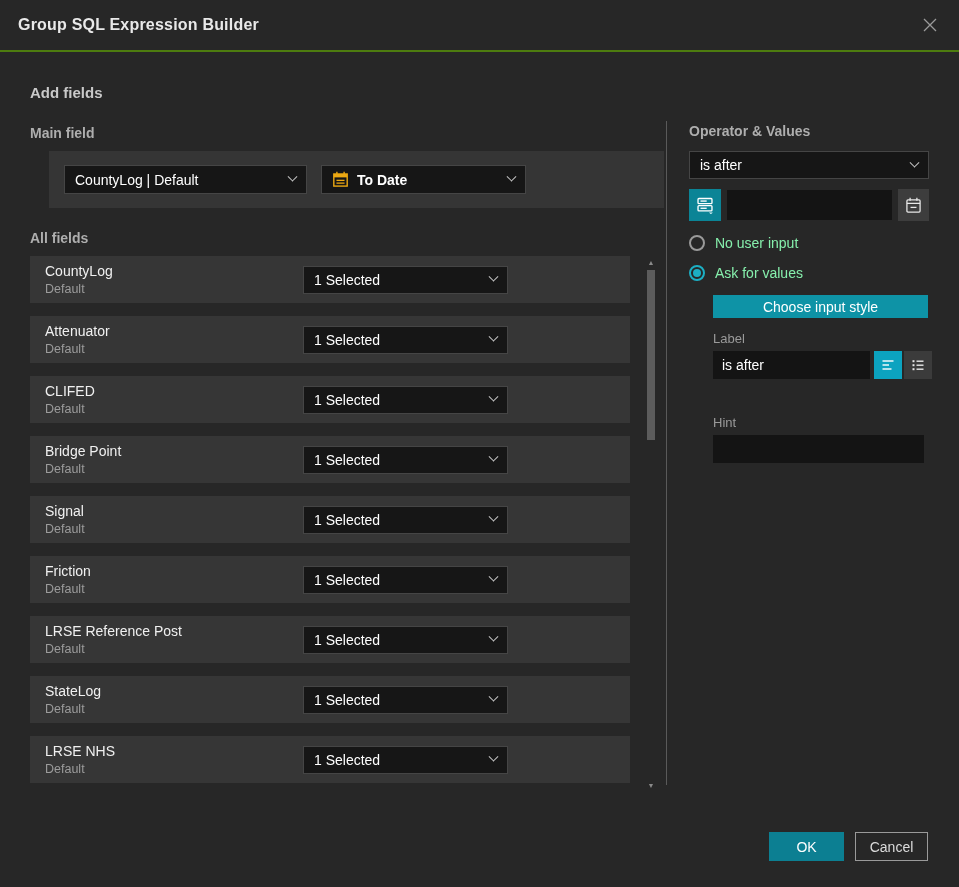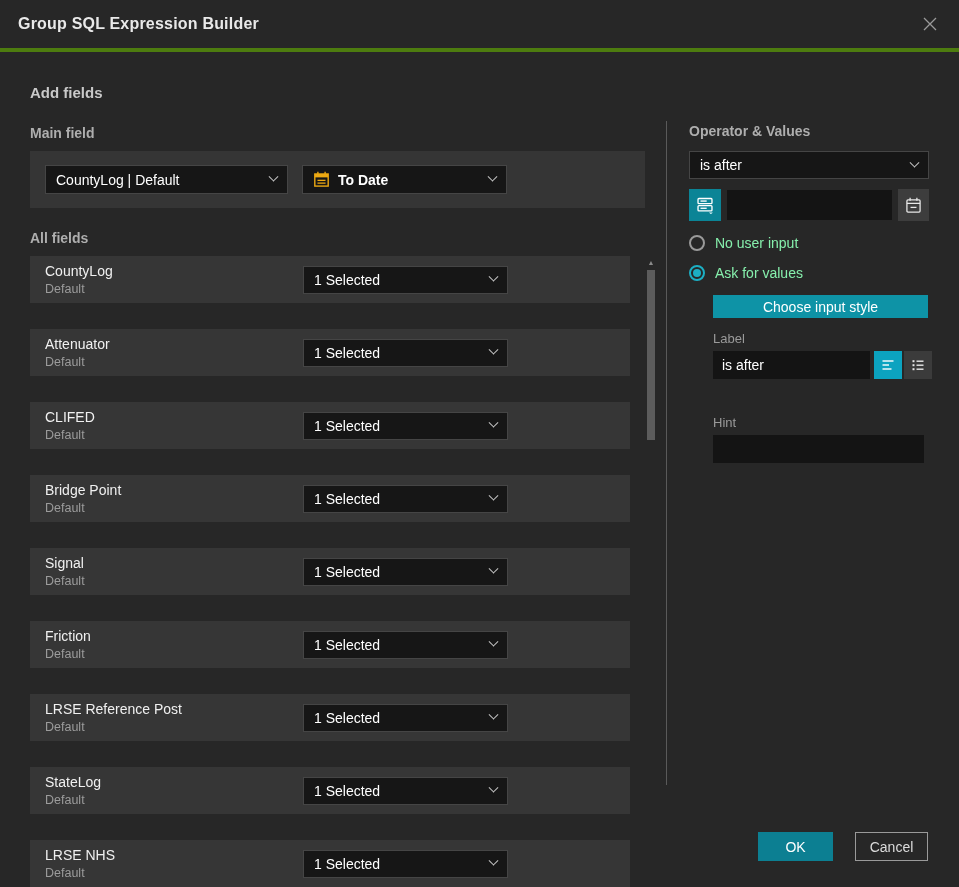--- a/index.html
+++ b/index.html
@@ -7,60 +7,60 @@
   body {
     background:#272727;
     font-family:"Liberation Sans", sans-serif;
     color:#e8e8e8;
     overflow:hidden;
     position:relative;
   }
   
   .dlg-header {
     height:52px; display:flex; align-items:center; justify-content:space-between;
-    padding:0 18px; border-bottom:4px solid #4d7c0f; background:#272727;
+    padding:0 18px; border-bottom:2px solid #4d7c0f; background:#272727;
   }
   .dlg-title { font-size:16px; font-weight:bold; color:#e9e9e9; letter-spacing:.2px; }
   .close-btn { width:22px; height:22px; cursor:pointer; display:flex; align-items:center; justify-content:center; }
 
   
   .content { padding:24px 30px 0 30px; }
   .h-addfields { font-size:15px; font-weight:bold; color:#c9c9c9; margin-top:8px; }
   .columns { display:flex; margin-top:2px; }
   .left-col { width:626px; flex:none; }
   .v-divider { width:1px; background:#5a5a5a; margin:18px 0 0 10px; height:664px; flex:none; }
   .right-col { flex:1; padding-left:22px; padding-top:0; }
 
   .sec-label { font-size:14px; font-weight:bold; color:#aeaeae; margin-top:22px; }
 
   
   .main-panel {
     margin-top:10px; height:57px; width:615px; background:#353535;
-    display:flex; align-items:center; padding-left:15px; gap:14px;
+    display:flex; align-items:center; padding-left:15px; gap:14px;margin-left:19px;
   }
 
   
   .select {
     background:#161616; border:1px solid #454545; height:29px;
     display:flex; align-items:center; padding:0 10px; cursor:pointer;
     font-size:14px; color:#fff; gap:8px;
   }
   .select .grow { flex:1; }
   .chev {
     width:7px; height:7px; border-right:1.6px solid #c9c9c9; border-bottom:1.6px solid #c9c9c9;
     transform:rotate(45deg) translate(-2px,-2px); flex:none;
   }
 
   .sel-mainfield { width:243px; }
   .sel-todate { width:205px;font-weight:bold; }
 
   
   .list-wrap { position:relative; margin-top:10px; width:626px; }
   .field-row {
-    width:600px; height:47px; background:#363636; margin-bottom:26px;
+    width:600px; height:47px; background:#363636; margin-bottom:13px;
     display:flex; align-items:center; padding-left:15px;
   }
   .field-row:last-child { margin-bottom:0; }
   .field-texts { width:258px; flex:none; }
   .field-name { font-size:14px; color:#f0f0f0; }
   .field-sub  { font-size:12.5px; color:#9c9c9c; margin-top:3px; }
   .sel-row { width:205px; height:28px; }
 
   
   .scrollbar { position:absolute; top:0; bottom:0; left:616px; width:10px; }
@@ -102,21 +102,21 @@
   .lbl-small { font-size:13px; color:#9a9a9a; margin-top:13px; }
   .label-row { display:flex; align-items:center; margin-top:5px; }
   .label-input { width:157px; height:28px; background:#141414; border:none; color:#fff; font-size:14px; padding:0 9px; }
   .seg-btn { width:28px; height:28px; border:none; cursor:pointer; display:flex; align-items:center; justify-content:center; margin-left:3px; }
   .seg-btn.active { background:#0ca3c0; margin-left:4px; }
   .seg-btn.inactive { background:#3b3b3b; margin-left:2px; }
   .hint-label { margin-top:36px; }
   .hint-input { display:block; margin-top:5px; width:211px; height:28px; background:#141414; border:none; color:#fff; font-size:14px; padding:0 9px; }
 
   
-  .footer { position:absolute; right:31px; bottom:26px; display:flex; gap:22px; }
+  .footer { position:absolute; right:31px; bottom:26px; display:flex; gap:11px; }
   .btn-ok {
     width:75px; height:29px; background:#0c7f92; color:#fff; border:none;
     font-size:14px; cursor:pointer; font-family:inherit;
   }
   .btn-cancel {
     width:73px; height:29px; background:transparent; color:#dcdcdc;
     border:1px solid #9a9a9a; font-size:14px; cursor:pointer; font-family:inherit;
   }
 </style>
 </head>

